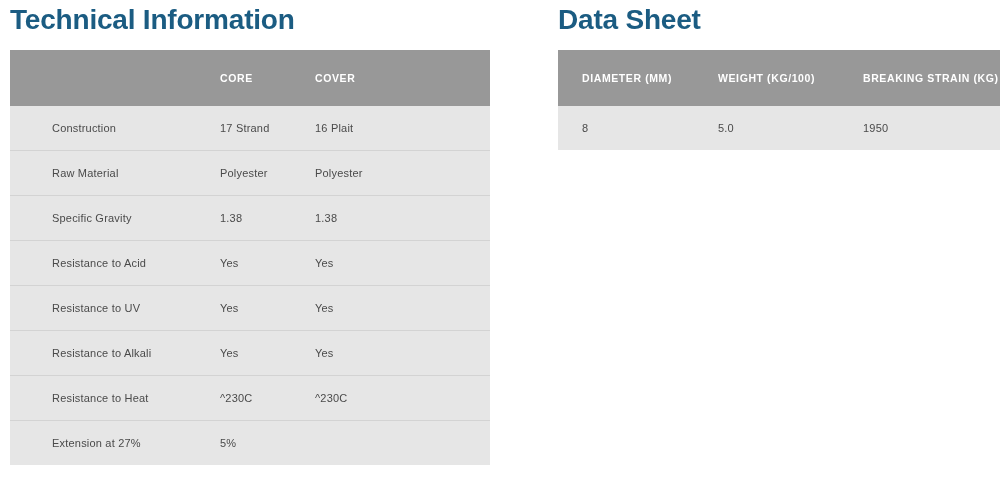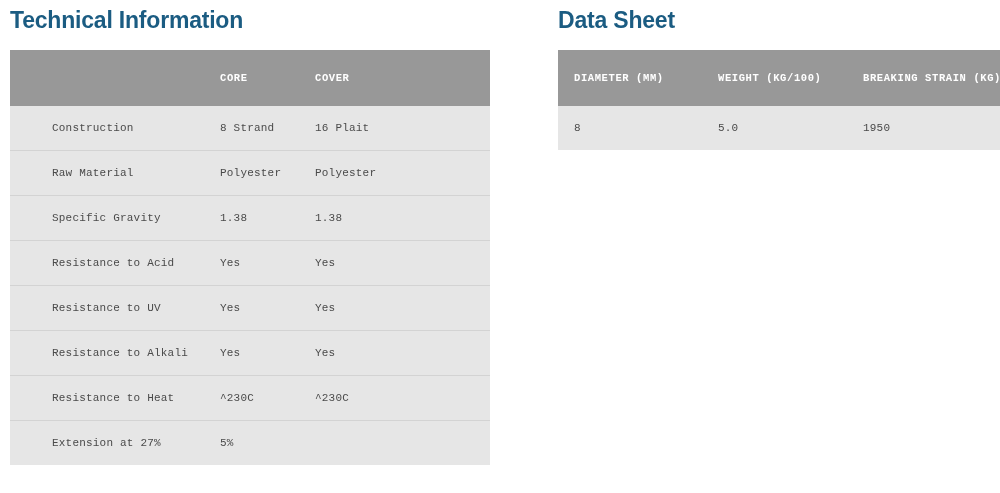--- a/index.html
+++ b/index.html
@@ -26,36 +26,35 @@
     left: 10px;
     width: 480px;
   }
   .panel-right {
     left: 540px;
     width: 480px;
     margin-left: 18px;
   }
   .section-title {
     color: #1b5c82;
-    font-size: 23px;
+    font-size: 28px;
     font-weight: bold;
     letter-spacing: -0.2px;
     margin: 0;
     padding: 6px 0 0 0;
     line-height: 28px;
   }
   .table-wrap {
     margin-top: 16px;
     background: #e6e6e6;
   }
   table {
     border-collapse: collapse;
     width: 100%;
     table-layout: fixed;
-    font-family: Liberation Mono, monospace;
   }
   thead th {
     background: #989898;
     color: #ffffff;
     font-size: 10.5px;
     font-weight: bold;
     letter-spacing: 0.6px;
     text-align: left;
     padding: 18px 0 18px 0;
     height: 20px;
@@ -77,21 +76,21 @@
   .tbl-tech col.c2 { width: 95px; }
   .tbl-tech col.c3 { width: 175px; }
   .tbl-tech th.h1, .tbl-tech td.d1 { padding-left: 42px; }
   .tbl-tech th.h2, .tbl-tech td.d2 { padding-left: 0; }
   .tbl-tech th.h3, .tbl-tech td.d3 { padding-left: 0; }
 
   
   .tbl-data col.c1 { width: 160px; }
   .tbl-data col.c2 { width: 145px; }
   .tbl-data col.c3 { width: 175px; }
-  .tbl-data th.h1, .tbl-data td.d1 { padding-left: 16px; }
+  .tbl-data th.h1, .tbl-data td.d1 { padding-left: 24px; }
   .tbl-data tbody td {
     padding-top: 16px;
     padding-bottom: 16px;
   }
 </style>
 </head>
 <body>
 
 <div class="page">
 
@@ -107,21 +106,21 @@
         <thead>
           <tr>
             <th class="h1"></th>
             <th class="h2">CORE</th>
             <th class="h3">COVER</th>
           </tr>
         </thead>
         <tbody>
           <tr>
             <td class="d1">Construction</td>
-            <td class="d2">8 Strand</td>
+            <td class="d2">17 Strand</td>
             <td class="d3">16 Plait</td>
           </tr>
           <tr>
             <td class="d1">Raw Material</td>
             <td class="d2">Polyester</td>
             <td class="d3">Polyester</td>
           </tr>
           <tr>
             <td class="d1">Specific Gravity</td>
             <td class="d2">1.38</td>

